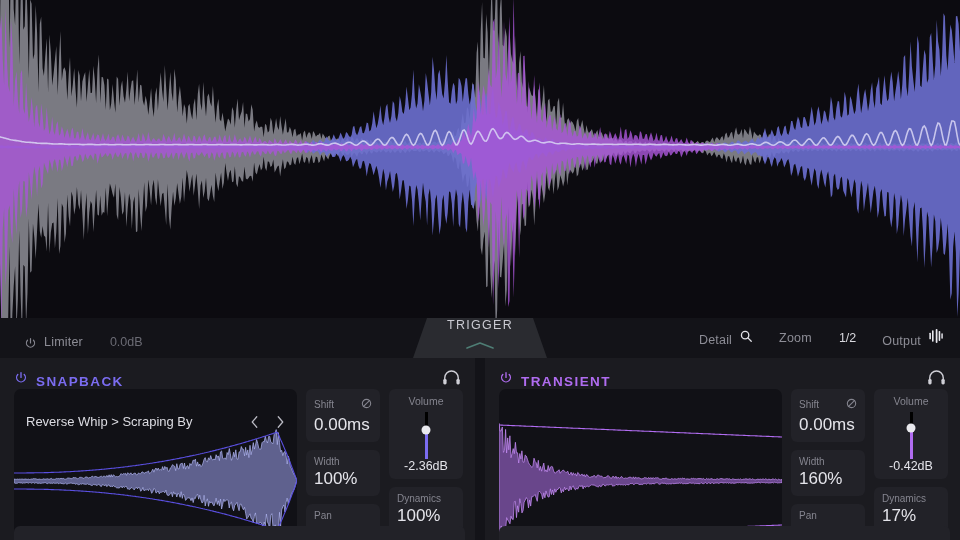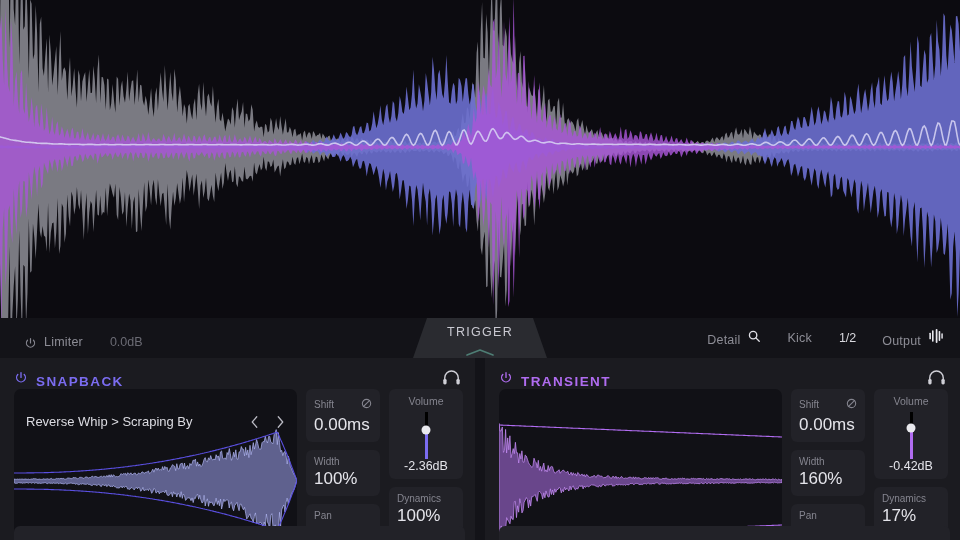--- a/index.html
+++ b/index.html
@@ -35,21 +35,21 @@
   .tb-label { font-size: 12.5px; color: #8d8d96; letter-spacing: .2px; }
   .tb-value { font-size: 12.5px; color: #6b6b74; margin-left: 20px; }
   .tb-value.bright { color: #d8d8de; }
   .pwr { width: 13px; height: 13px; display: block; }
 
   
   .trigger-tab {
     position: absolute; left: 413px; top: 318px;
     width: 134px; height: 40px;
     display: flex; flex-direction: column; align-items: center;
-    justify-content: flex-start; padding-top: 7px;
+    justify-content: flex-start; 
     background: #2a2b30;
     clip-path: polygon(14px 0, 120px 0, 134px 40px, 0 40px);
   }
   .trigger-label {
     font-size: 12.5px; color: #c9c9d1; letter-spacing: 1.3px;
   }
   .trigger-chev { margin-top: 4px; }
 
   
   .panel {
@@ -165,21 +165,21 @@
       <div class="tb-item">
         <span class="tb-label">Detail</span>
         <span>
           <svg viewBox="0 0 24 24" width="14" height="14" fill="none" stroke="#e0e0e6" stroke-width="2.3" stroke-linecap="round">
             <circle cx="10.5" cy="10.5" r="6.3"></circle>
               <path d="M15.2 15.2 L21 21"></path>
           </svg>
         </span>
       </div>
       <div class="tb-item">
-        <span class="tb-label">Kick</span>
+        <span class="tb-label">Zoom</span>
         <span class="tb-value bright">1/2</span>
       </div>
       <div class="tb-item">
         <span class="tb-label">Output</span>
         <span>
           <svg viewBox="0 0 24 24" width="16" height="16" fill="#e8e8ee">
             <rect x="2" y="7" width="2.4" height="10" rx="1"></rect>
             <rect x="6" y="3.5" width="2.4" height="17" rx="1"></rect>
             <rect x="11.6" y="1.5" width="2.6" height="21" rx="1.2"></rect>
             <rect x="16" y="4.5" width="2.4" height="15" rx="1"></rect>

